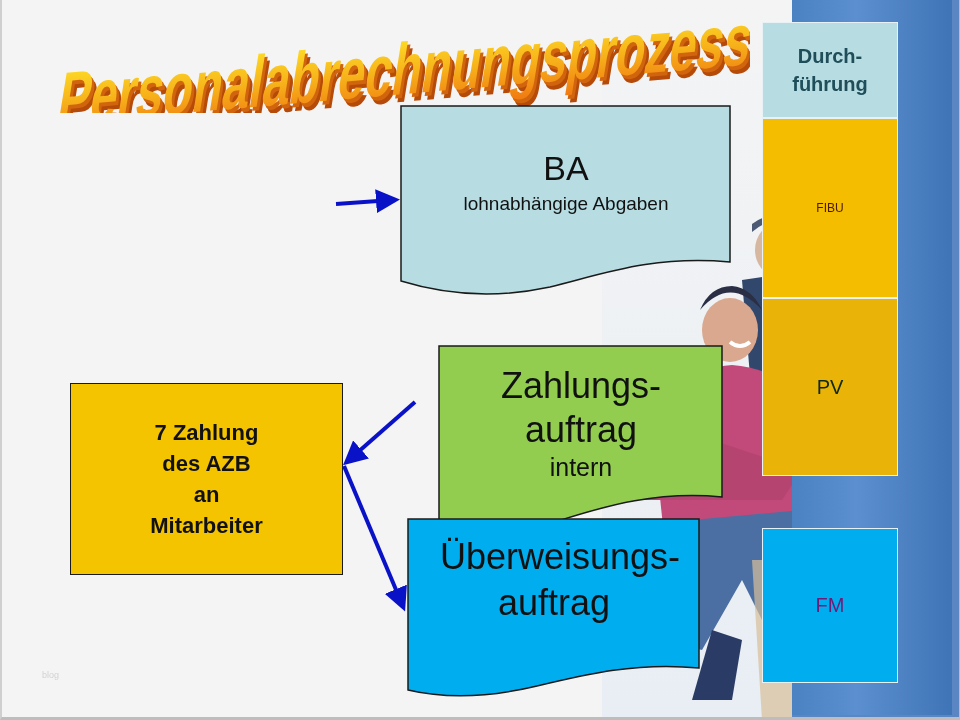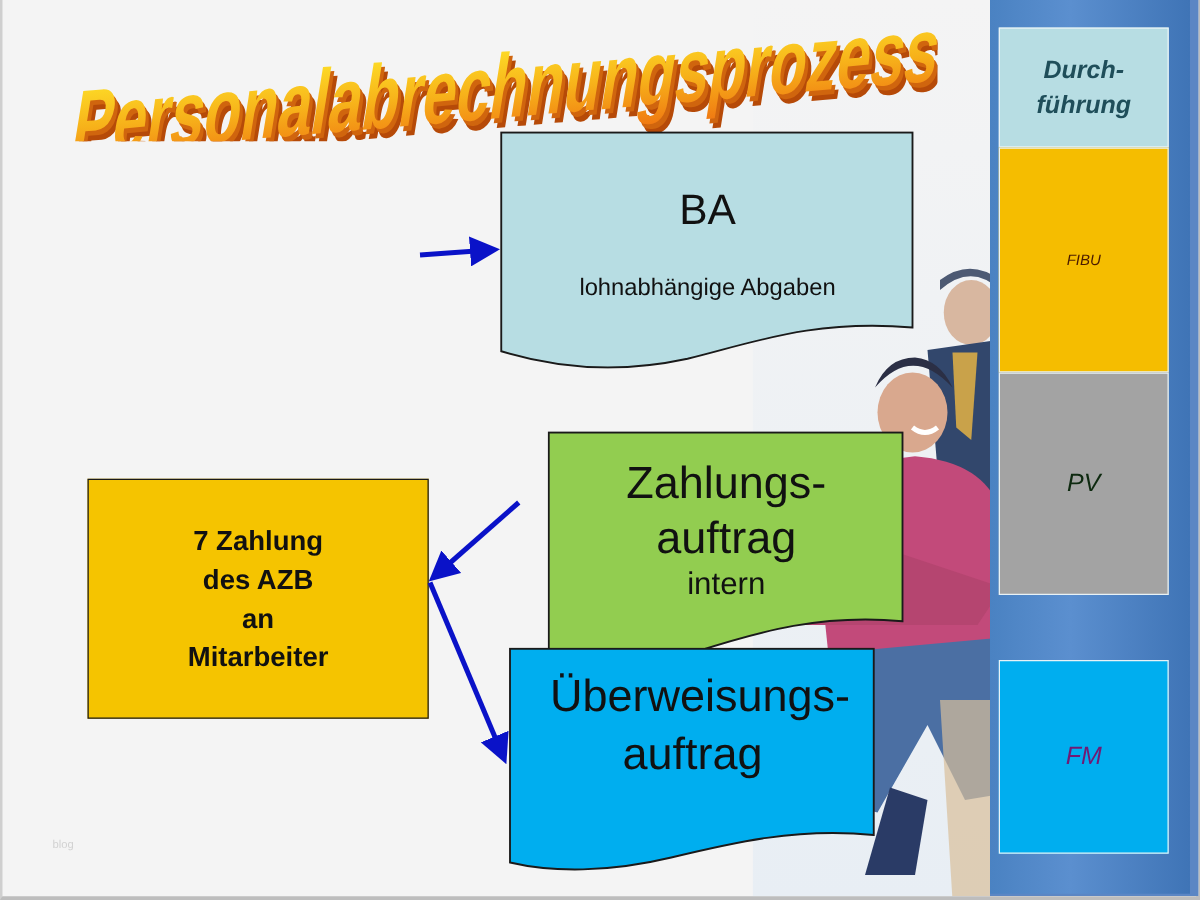--- a/index.html
+++ b/index.html
@@ -26,24 +26,23 @@
     position: absolute; border: 1.5px solid #1a1a1a;
     display: flex; flex-direction: column; align-items: center; justify-content: center;
     text-align: center; color: #111; font-weight: bold;
   }
   .doc { position: absolute; }
   .doc svg { position: absolute; left: 0; top: 0; }
   .doc .doc-text {
     position: absolute; left: 0; width: 100%; text-align: center; color: #111; font-weight: normal;
   }
   .col {
-    position: absolute; left: 797px; width: 136px;
+    position: absolute; left: 760px; width: 136px;
     display: flex; align-items: center; justify-content: center; text-align: center;
     border: 1.5px solid #e8f2f6;
-    font-style: italic;
   }
   .arrows { position: absolute; left: 0; top: 0; }
   .watermark {
     position: absolute; left: 40px; top: 670px; font-size: 9px; color: #d2d2d2;
   }
 </style>
 </head>
 <body>
 
 <div class="slide">
@@ -101,21 +100,21 @@
     <span>des AZB</span>
     <span>an</span>
     <span>Mitarbeiter</span>
   </div>
 
   <div class="doc" style="left:398px; top:105px; width:332px; height:190px;">
     <svg width="332" height="190" viewBox="0 0 332 190">
       <path d="M1 1 L330 1 L330 157 C250 150 200 170 150 182 C90 195 40 188 1 176 Z" fill="#b7dde3" stroke="#1a1a1a" stroke-width="1.5"></path>
     </svg>
     <div class="doc-text" style="top:44px; font-size:34px;">BA</div>
-    <div class="doc-text" style="top:88px; font-size:19px;margin-top:27px;">lohnabhängige Abgaben</div>
+    <div class="doc-text" style="top:88px; font-size:19px;">lohnabhängige Abgaben</div>
   </div>
 
   <div class="doc" style="left:436px; top:307px; width:286px; height:190px;margin-top:38px;">
     <svg width="286" height="190" viewBox="0 0 286 190">
       <path d="M1 1 L284 1 L284 152 C220 146 170 160 120 176 C70 192 30 186 1 178 Z" fill="#92cd50" stroke="#1a1a1a" stroke-width="1.5"></path>
     </svg>
     <div class="doc-text" style="top:20px; font-size:36px;">Zahlungs-</div>
     <div class="doc-text" style="top:64px; font-size:36px;">auftrag</div>
     <div class="doc-text" style="top:108px; font-size:25px;">intern</div>
   </div>
@@ -145,21 +144,21 @@
     </g>
   </svg>
 
   <div class="col" style="top:22px; height:96px; background:#b7dde3; flex-direction:column; color:#1f4e5a; font-weight:bold; font-size:20px; line-height:28px;">
     <span>Durch-</span>
     <span>führung</span>
   </div>
   <div class="col" style="top:118px; height:180px; background:#f5bd00; color:#4a1a00; font-size:12px;">
     <span>FIBU</span>
   </div>
-  <div class="col" style="top:298px; height:178px; background:#a3a3a3; color:#0e2a10; font-size:20px;">
+  <div class="col" style="top:298px; height:178px; background:#eab308; color:#0e2a10; font-size:20px;">
     <span>PV</span>
   </div>
   <div class="col" style="top:528px; height:155px; background:#00aeef; color:#701a75; font-size:20px;">
     <span>FM</span>
   </div>
 
   <div class="watermark">blog</div>
 </div>
 
 </body></html>

